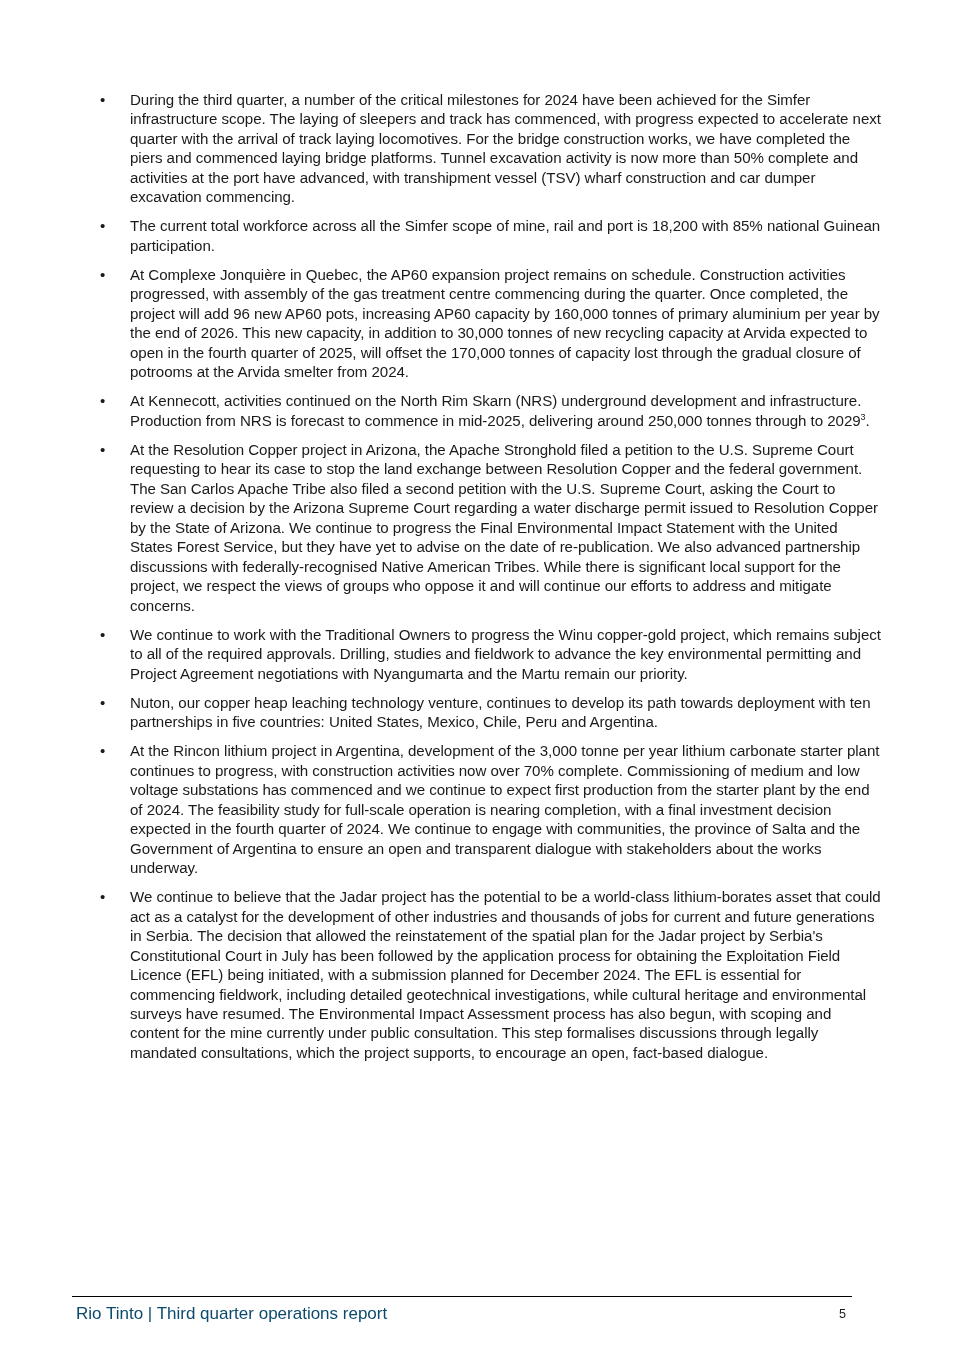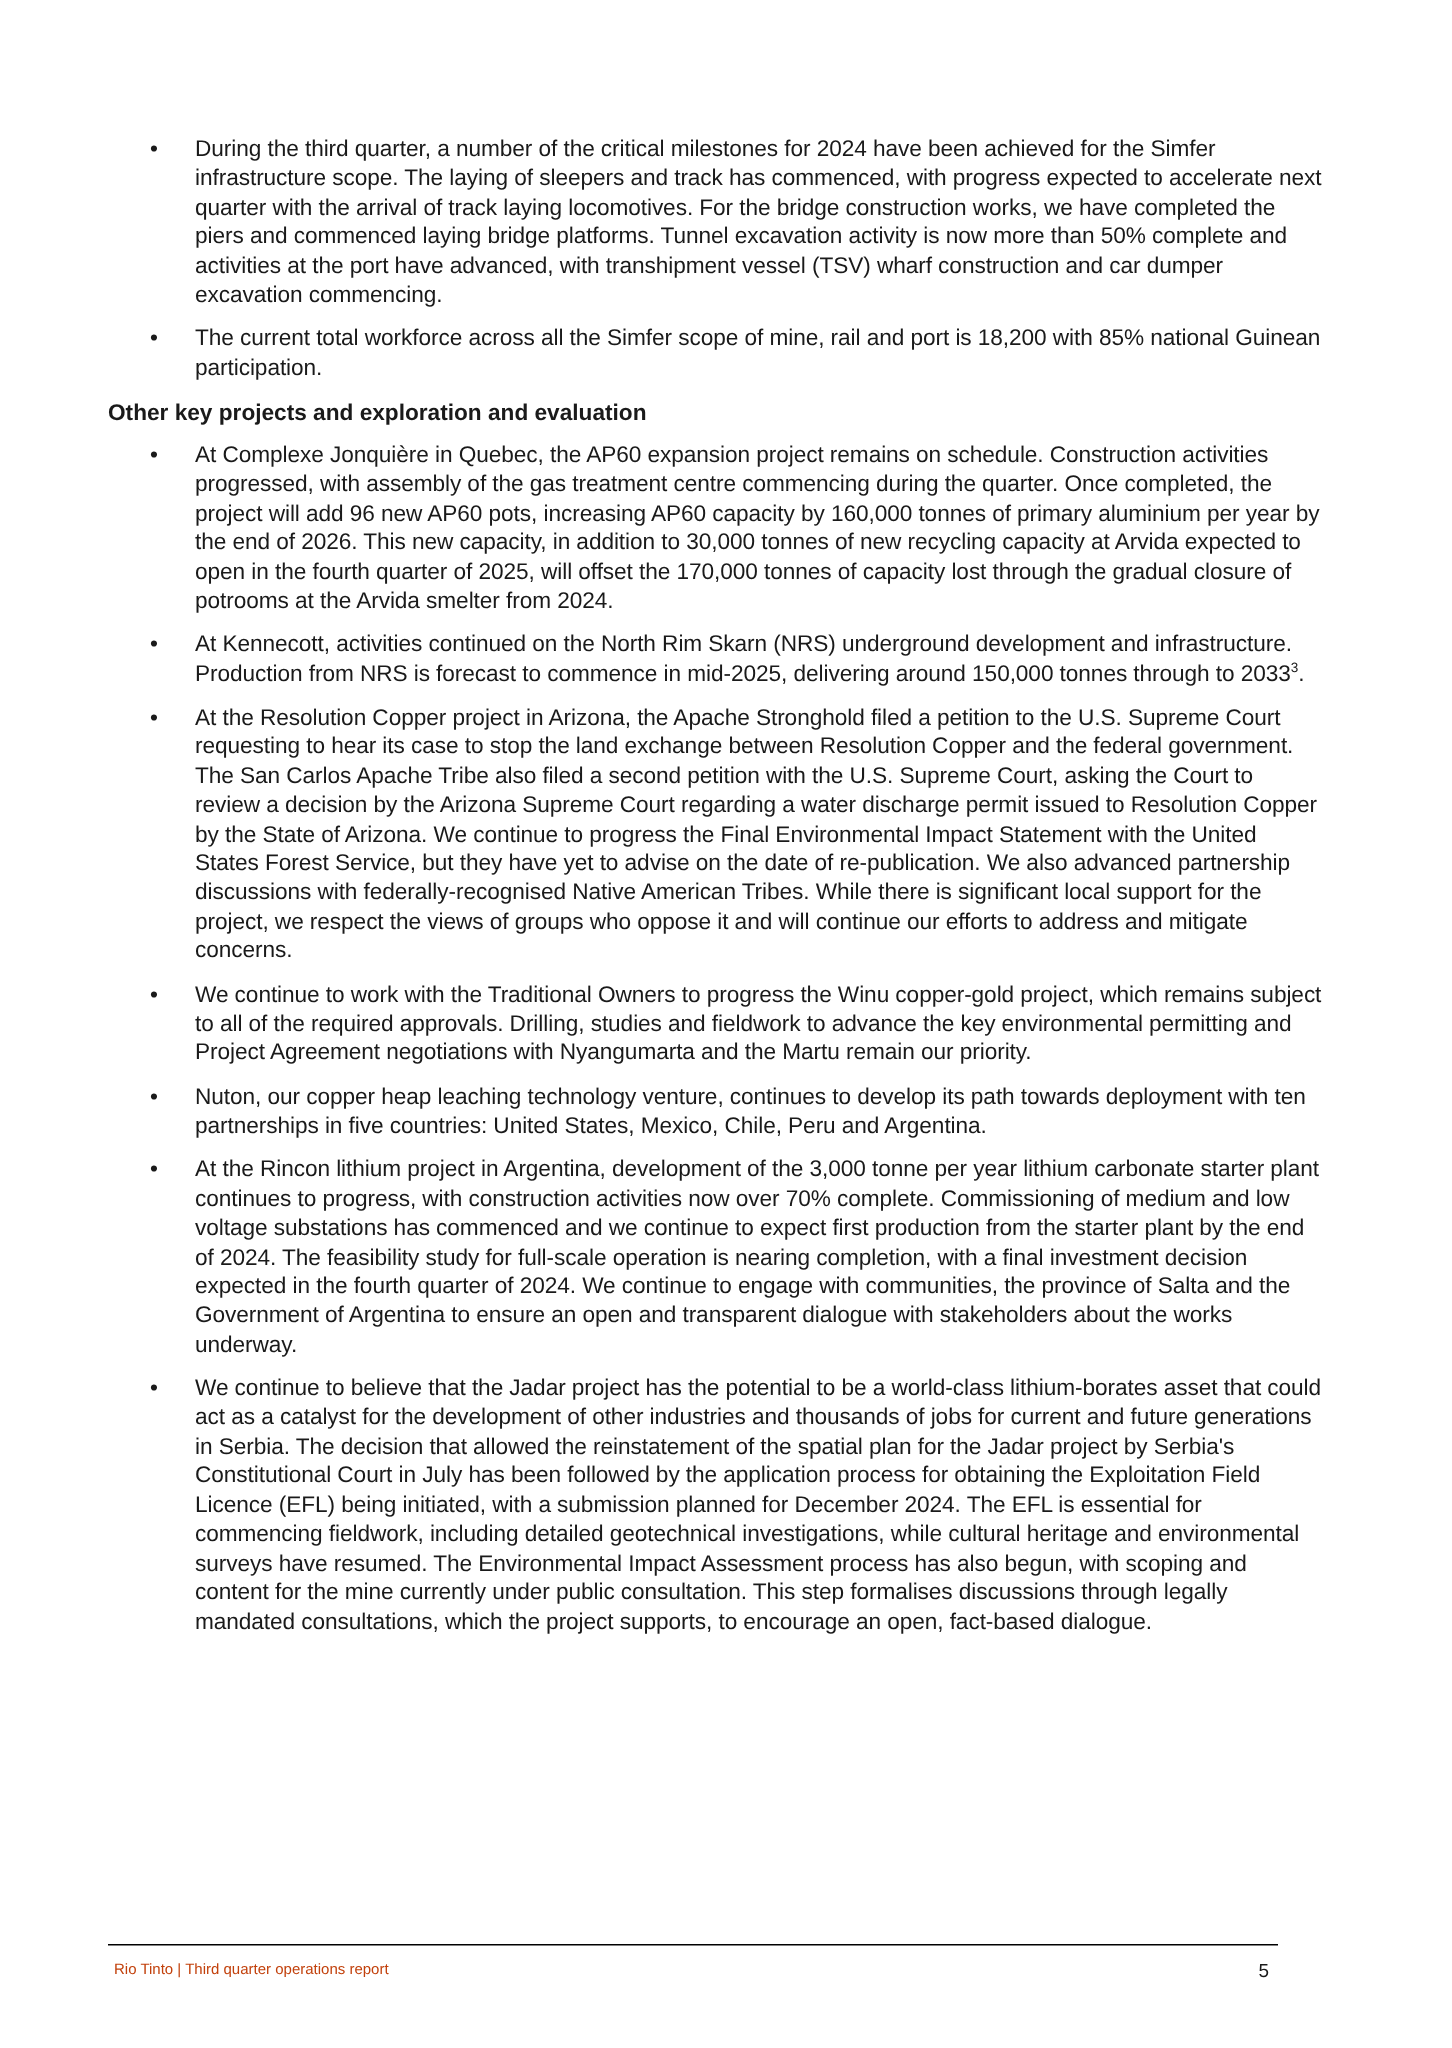--- a/index.html
+++ b/index.html
@@ -66,23 +66,23 @@
       left: 72px;
       top: 1296px;
       width: 780px;
       height: 0;
       border-top: 1.5px solid #000000;
     }
     .footer-text {
       position: absolute;
       left: 76px;
       top: 1306px;
-      font-size: 10px;
+      font-size: 17px;
       line-height: 16px;
-      color: #c2410c;
+      color: #0c4a6e;
     }
     .footer-page {
       position: absolute;
       left: 839px;
       top: 1306px;
       font-size: 12.6px;
       line-height: 16px;
       color: #1a1a1a;
     }
   </style>
@@ -96,30 +96,29 @@
       <li class="bullet-item">
         <span class="bullet-marker">•</span>
         <span class="bullet-text">During the third quarter, a number of the critical milestones for 2024 have been achieved for the Simfer infrastructure scope. The laying of sleepers and track has commenced, with progress expected to accelerate next quarter with the arrival of track laying locomotives. For the bridge construction works, we have completed the piers and commenced laying bridge platforms. Tunnel excavation activity is now more than 50% complete and activities at the port have advanced, with transhipment vessel (TSV) wharf construction and car dumper excavation commencing.</span>
       </li>
       <li class="bullet-item">
         <span class="bullet-marker">•</span>
         <span class="bullet-text">The current total workforce across all the Simfer scope of mine, rail and port is 18,200 with 85% national Guinean participation.</span>
       </li>
     </ul>
 
-    <div class="section-heading">Other key projects and exploration and evaluation</div>
 
     <ul class="bullet-list">
       <li class="bullet-item">
         <span class="bullet-marker">•</span>
         <span class="bullet-text">At Complexe Jonquière in Quebec, the AP60 expansion project remains on schedule. Construction activities progressed, with assembly of the gas treatment centre commencing during the quarter. Once completed, the project will add 96 new AP60 pots, increasing AP60 capacity by 160,000 tonnes of primary aluminium per year by the end of 2026. This new capacity, in addition to 30,000 tonnes of new recycling capacity at Arvida expected to open in the fourth quarter of 2025, will offset the 170,000 tonnes of capacity lost through the gradual closure of potrooms at the Arvida smelter from 2024.</span>
       </li>
       <li class="bullet-item">
         <span class="bullet-marker">•</span>
-        <span class="bullet-text"><span>At Kennecott, activities continued on the North Rim Skarn (NRS) underground development and infrastructure. Production from NRS is forecast to commence in mid-2025, delivering around 150,000 tonnes through to 2033</span><sup>3</sup><span>.</span></span>
+        <span class="bullet-text"><span>At Kennecott, activities continued on the North Rim Skarn (NRS) underground development and infrastructure. Production from NRS is forecast to commence in mid-2025, delivering around 250,000 tonnes through to 2029</span><sup>3</sup><span>.</span></span>
       </li>
       <li class="bullet-item">
         <span class="bullet-marker">•</span>
         <span class="bullet-text">At the Resolution Copper project in Arizona, the Apache Stronghold filed a petition to the U.S. Supreme Court requesting to hear its case to stop the land exchange between Resolution Copper and the federal government. The San Carlos Apache Tribe also filed a second petition with the U.S. Supreme Court, asking the Court to review a decision by the Arizona Supreme Court regarding a water discharge permit issued to Resolution Copper by the State of Arizona. We continue to progress the Final Environmental Impact Statement with the United States Forest Service, but they have yet to advise on the date of re-publication. We also advanced partnership discussions with federally-recognised Native American Tribes. While there is significant local support for the project, we respect the views of groups who oppose it and will continue our efforts to address and mitigate concerns.</span>
       </li>
       <li class="bullet-item">
         <span class="bullet-marker">•</span>
         <span class="bullet-text">We continue to work with the Traditional Owners to progress the Winu copper-gold project, which remains subject to all of the required approvals. Drilling, studies and fieldwork to advance the key environmental permitting and Project Agreement negotiations with Nyangumarta and the Martu remain our priority.</span>
       </li>
       <li class="bullet-item">

